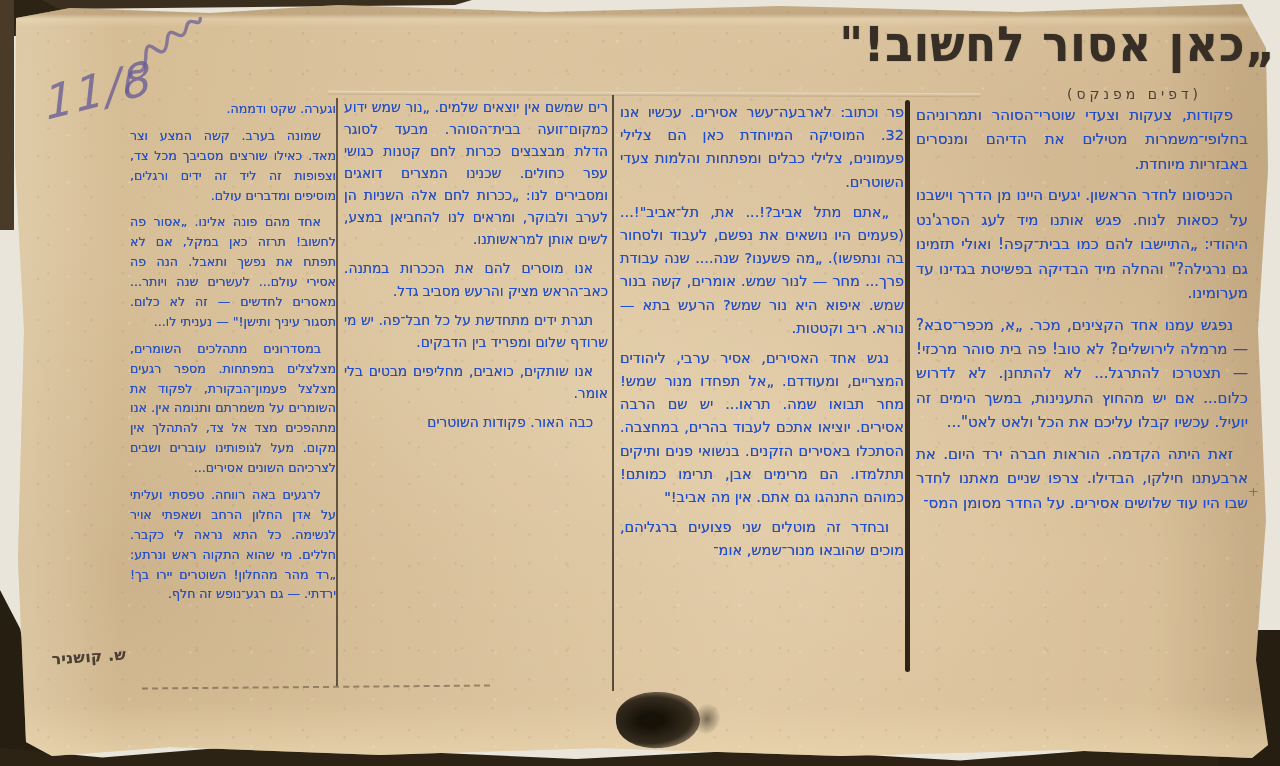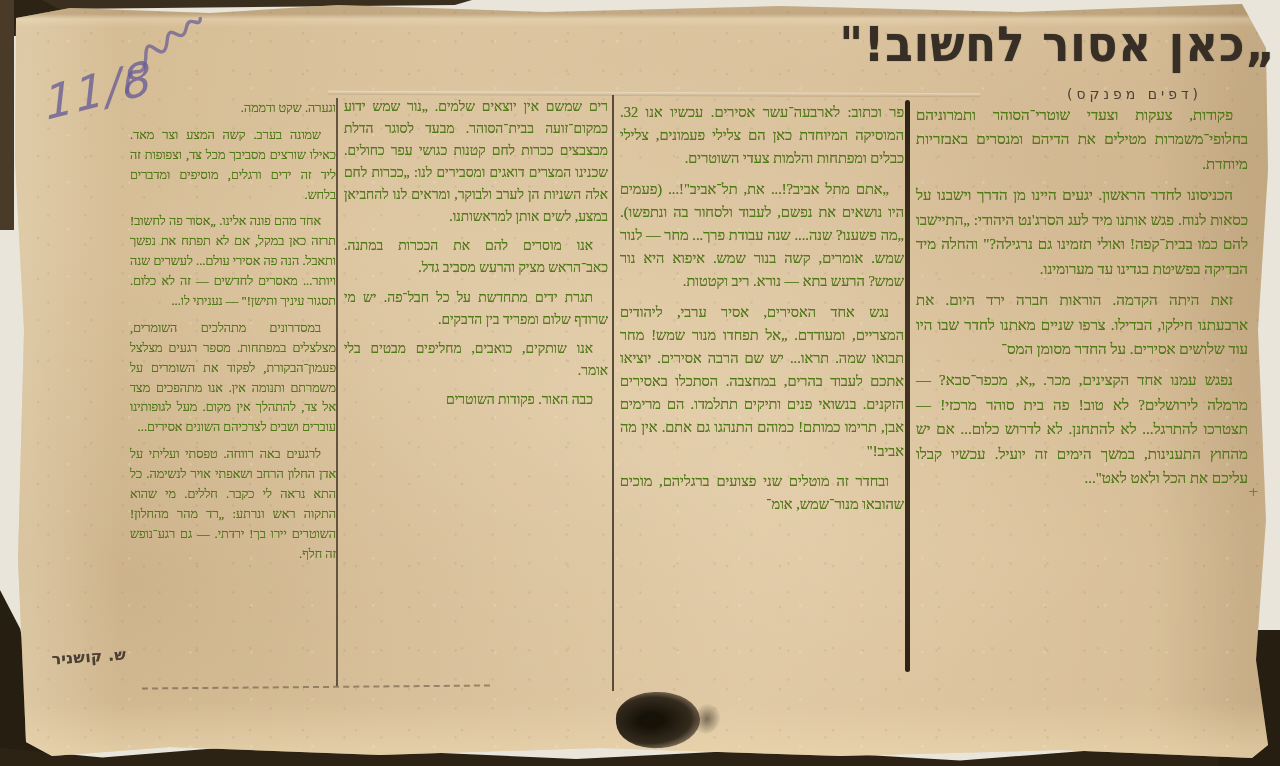--- a/index.html
+++ b/index.html
@@ -39,22 +39,22 @@
   .crease{position:absolute;left:328px;top:92px;width:652px;height:4px;
     background:linear-gradient(180deg, rgba(255,250,235,.45), rgba(120,95,60,.22));
     transform:rotate(.2deg);}
 
   .title{position:absolute;left:884px;top:18px;width:392px;direction:rtl;text-align:center;
     font-size:45px;font-weight:bold;color:#372f26;transform:scaleY(1.08);
     text-shadow:0 0 1px rgba(55,47,38,.85);letter-spacing:1px;white-space:nowrap;}
   .subtitle{position:absolute;left:958px;top:86px;width:244px;direction:rtl;text-align:right;
     font-size:14px;color:#4c4033;letter-spacing:4px;}
 
-  .col{position:absolute;direction:rtl;text-align:justify;color:#4d7c0f;
-    text-shadow:0 0 .5px rgba(76,64,51,.65);font-family:Liberation Serif, serif;}
+  .col{position:absolute;direction:rtl;text-align:justify;color:#1d4ed8;
+    text-shadow:0 0 .5px rgba(76,64,51,.65);}
   .col p{margin:0 0 7px;text-indent:15px;}
   .col p.cont{text-indent:0;}
   #col-1{left:916px;top:103px;width:332px;font-size:15px;line-height:1.63;}
   #col-2{left:620px;top:101px;width:284px;font-size:14.5px;line-height:1.6;}
   #col-3{left:344px;top:96px;width:264px;font-size:13.8px;line-height:1.6;}
   #col-4{left:130px;top:99px;width:206px;font-size:12.6px;line-height:1.58;}
 
   .vrule{position:absolute;background:#3b2f21;}
   #rule-bold{left:905px;top:100px;width:5px;height:572px;border-radius:3px;
     background:linear-gradient(180deg,#2e2416,#433626 40%,#2e2416);}
@@ -105,42 +105,42 @@
   <div class="title">„כאן אסור לחשוב!"</div>
   <div class="subtitle">(דפים מפנקס)</div>
 
   <div class="vrule" id="rule-bold"></div>
   <div class="vrule" id="rule-mid"></div>
   <div class="vrule" id="rule-left"></div>
 
   <div class="col" id="col-1">
     <p>פקודות, צעקות וצעדי שוטרי־הסוהר ותמרוניהם בחלופי־משמרות מטילים את הדיהם ומנסרים באבזריות מיוחדת.</p>
     <p>הכניסונו לחדר הראשון. יגעים היינו מן הדרך וישבנו על כסאות לנוח. פגש אותנו מיד לעג הסרג'נט היהודי: „התיישבו להם כמו בבית־קפה! ואולי תזמינו גם נרגילה?" והחלה מיד הבדיקה בפשיטת בגדינו עד מערומינו.</p>
+    <p>נפגש עמנו אחד הקצינים, מכר. „א, מכפר־סבא? — מרמלה לירושלים? לא טוב! פה בית סוהר מרכזי! — תצטרכו להתרגל... לא להתחנן. לא לדרוש כלום... אם יש מהחוץ התענינות, במשך הימים זה יועיל. עכשיו קבלו עליכם את הכל ולאט לאט"...</p>
     <p>זאת היתה הקדמה. הוראות חברה ירד היום. את ארבעתנו חילקו, הבדילו. צרפו שניים מאתנו לחדר שבו היו עוד שלושים אסירים. על החדר מסומן המס־</p>
-    <p>נפגש עמנו אחד הקצינים, מכר. „א, מכפר־סבא? — מרמלה לירושלים? לא טוב! פה בית סוהר מרכזי! — תצטרכו להתרגל... לא להתחנן. לא לדרוש כלום... אם יש מהחוץ התענינות, במשך הימים זה יועיל. עכשיו קבלו עליכם את הכל ולאט לאט"...</p>
   </div>
 
   <div class="col" id="col-2">
     <p class="cont">פר וכתוב: לארבעה־עשר אסירים. עכשיו אנו 32. המוסיקה המיוחדת כאן הם צלילי פעמונים, צלילי כבלים ומפתחות והלמות צעדי השוטרים.</p>
     <p>„אתם מתל אביב?!... את, תל־אביב"!... (פעמים היו נושאים את נפשם, לעבוד ולסחור בה ונתפשו). „מה פשענו? שנה.... שנה עבודת פרך... מחר — לנור שמש. אומרים, קשה בנור שמש. איפוא היא נור שמש? הרעש בתא — נורא. ריב וקטטות.</p>
     <p>נגש אחד האסירים, אסיר ערבי, ליהודים המצריים, ומעודדם. „אל תפחדו מנור שמש! מחר תבואו שמה. תראו... יש שם הרבה אסירים. יוציאו אתכם לעבוד בהרים, במחצבה. הסתכלו באסירים הזקנים. בנשואי פנים ותיקים תתלמדו. הם מרימים אבן, תרימו כמותם! כמוהם התנהגו גם אתם. אין מה אביב!"</p>
     <p>ובחדר זה מוטלים שני פצועים ברגליהם, מוכים שהובאו מנור־שמש, אומ־</p>
   </div>
 
   <div class="col" id="col-3">
     <p class="cont">רים שמשם אין יוצאים שלמים. „נור שמש ידוע כמקום־זועה בבית־הסוהר. מבעד לסוגר הדלת מבצבצים ככרות לחם קטנות כגושי עפר כחולים. שכנינו המצרים דואגים ומסבירים לנו: „ככרות לחם אלה השניות הן לערב ולבוקר, ומראים לנו להחביאן במצע, לשים אותן למראשותנו.</p>
     <p>אנו מוסרים להם את הככרות במתנה. כאב־הראש מציק והרעש מסביב גדל.</p>
     <p>תגרת ידים מתחדשת על כל חבל־פה. יש מי שרודף שלום ומפריד בין הדבקים.</p>
     <p>אנו שותקים, כואבים, מחליפים מבטים בלי אומר.</p>
     <p>כבה האור. פקודות השוטרים</p>
   </div>
 
   <div class="col" id="col-4">
     <p class="cont">וגערה. שקט ודממה.</p>
-    <p>שמונה בערב. קשה המצע וצר מאד. כאילו שורצים מסביבך מכל צד, וצפופות זה ליד זה ידים ורגלים, מוסיפים ומדברים בלחש.</p>
+    <p>שמונה בערב. קשה המצע וצר מאד. כאילו שורצים מסביבך מכל צד, וצפופות זה ליד זה ידים ורגלים, מוסיפים ומדברים עולם.</p>
     <p>אחד מהם פונה אלינו. „אסור פה לחשוב! תרזה כאן במקל, אם לא תפתח את נפשך ותאבל. הנה פה אסירי עולם... לעשרים שנה ויותר... מאסרים לחדשים — זה לא כלום. תסגור עיניך ותישן!" — נעניתי לו...</p>
     <p>במסדרונים מתהלכים השומרים, מצלצלים במפתחות. מספר רגעים מצלצל פעמון־הבקורת, לפקוד את השומרים על משמרתם ותנומה אין. אנו מתהפכים מצד אל צד, להתהלך אין מקום. מעל לגופותינו עוברים ושבים לצרכיהם השונים אסירים...</p>
     <p>לרגעים באה רווחה. טפסתי ועליתי על אדן החלון הרחב ושאפתי אויר לנשימה. כל התא נראה לי כקבר. חללים. מי שהוא התקוה ראש ונרתע: „רד מהר מהחלון! השוטרים יירו בך! ירדתי. — גם רגע־נופש זה חלף.</p>
   </div>
 
   <div class="signature">ש. קושניר</div>
   <div class="pencil-line"></div>
   <div class="stamp"></div>
   <div class="stamp-smudge"></div>
   <div class="margin-mark">+</div>

